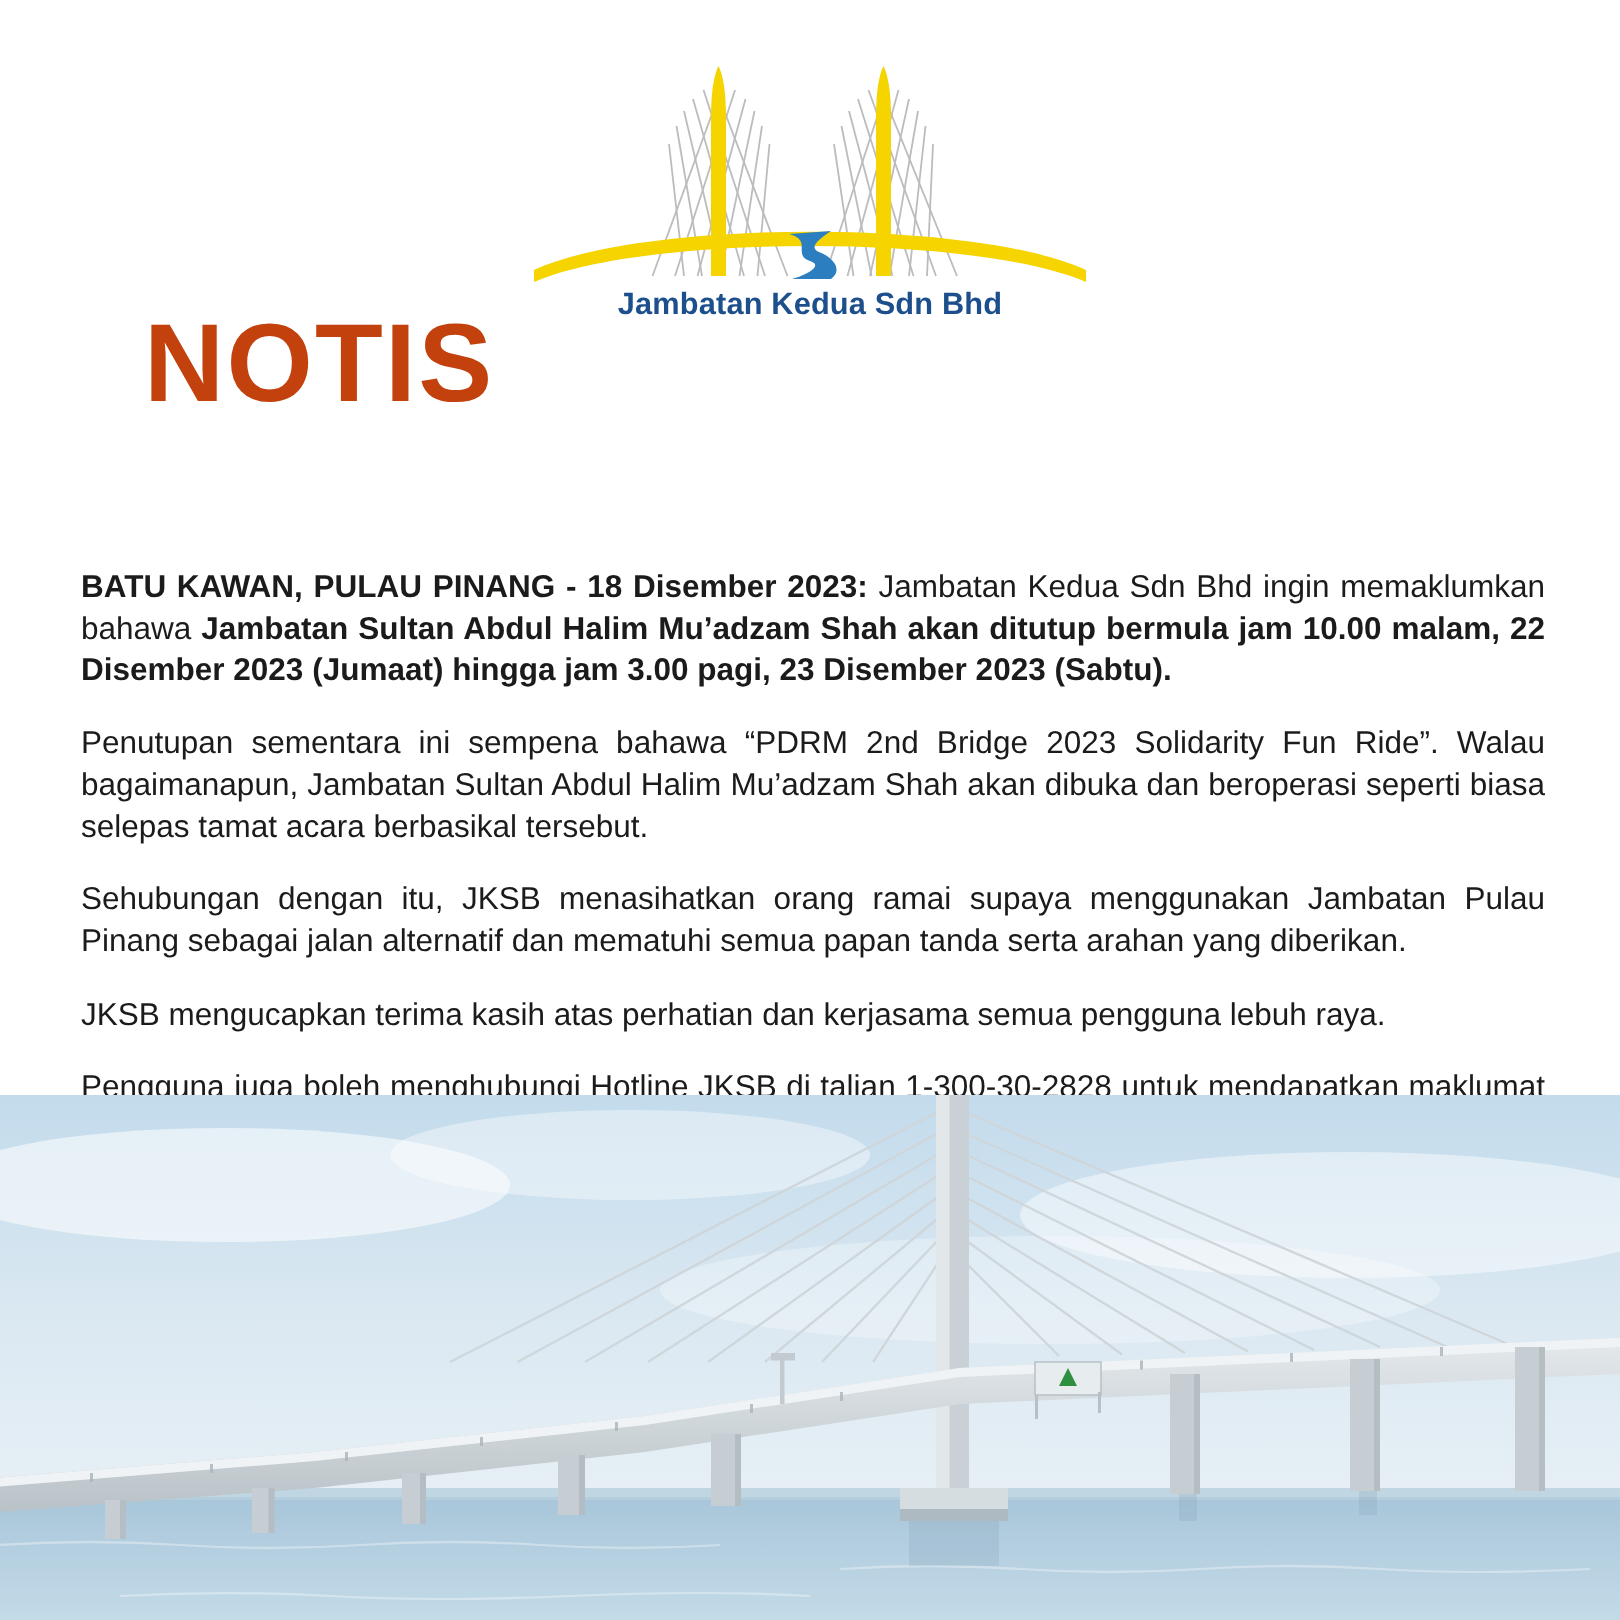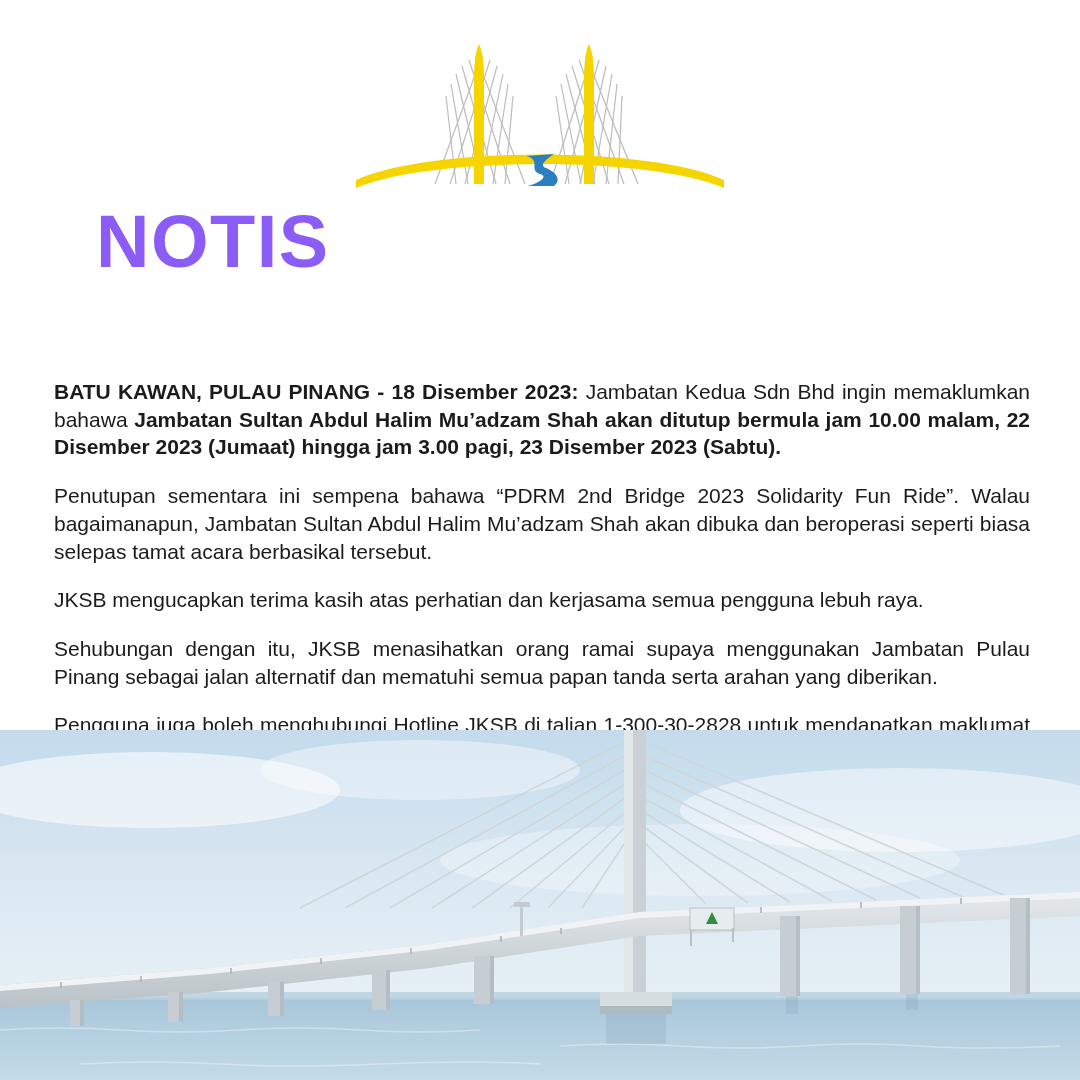--- a/index.html
+++ b/index.html
@@ -34,21 +34,21 @@
     letter-spacing: 0.1px;
   }
 
   
   .notis {
     position: absolute;
     top: 205px;
     left: 96px;
     font-size: 74px;
     font-weight: bold;
-    color: #8b5cf6;
+    color: #c2410c;
     letter-spacing: 1.5px;
     line-height: 1;
   }
 
   
   .headline {
     position: absolute;
     top: 306px;
     left: 0; right: 0;
     text-align: center;
@@ -118,33 +118,34 @@
         <line x1="206" y1="62" x2="219" y2="150"></line>
       </g>
 
       <path d="M124 150 L124 45 Q124 20 129 10 Q134 20 134 45 L134 150 Z" fill="#f5d400"></path>
       <path d="M234 150 L234 45 Q234 20 239 10 Q244 20 244 45 L244 150 Z" fill="#f5d400"></path>
 
       <path d="M6 146 C 80 112, 300 112, 374 146 L374 154 C 300 122, 80 122, 6 154 Z" fill="#f5d400"></path>
 
       <path d="M176 122 C 192 126, 178 136, 190 140 C 200 143, 186 150, 178 152 L204 152 C 212 146, 206 138, 196 134 C 188 131, 198 124, 204 120 Z" fill="#2b7fc1"></path>
     </svg>
+    <div class="logo-text">Jambatan Kedua Sdn Bhd</div>
   </div>
 
   <div class="notis">NOTIS</div>
 
 
   <div class="body">
     <p><span class="b">BATU KAWAN, PULAU PINANG - 18 Disember 2023:</span><span> Jambatan Kedua Sdn Bhd ingin memaklumkan bahawa </span><span class="b">Jambatan Sultan Abdul Halim Mu’adzam Shah akan ditutup bermula jam 10.00 malam, 22 Disember 2023 (Jumaat) hingga jam 3.00 pagi, 23 Disember 2023 (Sabtu).</span></p>
 
     <p><span>Penutupan sementara ini sempena bahawa </span><span class="i">“PDRM 2nd Bridge 2023 Solidarity Fun Ride”</span><span>. Walau bagaimanapun, Jambatan Sultan Abdul Halim Mu’adzam Shah akan dibuka dan beroperasi seperti biasa selepas tamat acara berbasikal tersebut.</span></p>
 
+    <p>Sehubungan dengan itu, JKSB menasihatkan orang ramai supaya menggunakan Jambatan Pulau Pinang sebagai jalan alternatif dan mematuhi semua papan tanda serta arahan yang diberikan.</p>
+
     <p>JKSB mengucapkan terima kasih atas perhatian dan kerjasama semua pengguna lebuh raya.</p>
-
-    <p>Sehubungan dengan itu, JKSB menasihatkan orang ramai supaya menggunakan Jambatan Pulau Pinang sebagai jalan alternatif dan mematuhi semua papan tanda serta arahan yang diberikan.</p>
 
     <p>Pengguna juga boleh menghubungi Hotline JKSB di talian 1-300-30-2828 untuk mendapatkan maklumat trafik atau ingin mendapatkan bantuan apabila berlaku kecemasan.</p>
   </div>
 
   <div class="photo">
     <svg viewBox="0 0 1080 350" width="1080" height="350" preserveAspectRatio="none">
       <defs>
         <linearGradient id="sky" x1="0" y1="0" x2="0" y2="1">
           <stop offset="0%" stop-color="#c3dbec"></stop>
           <stop offset="45%" stop-color="#dce9f2"></stop>

